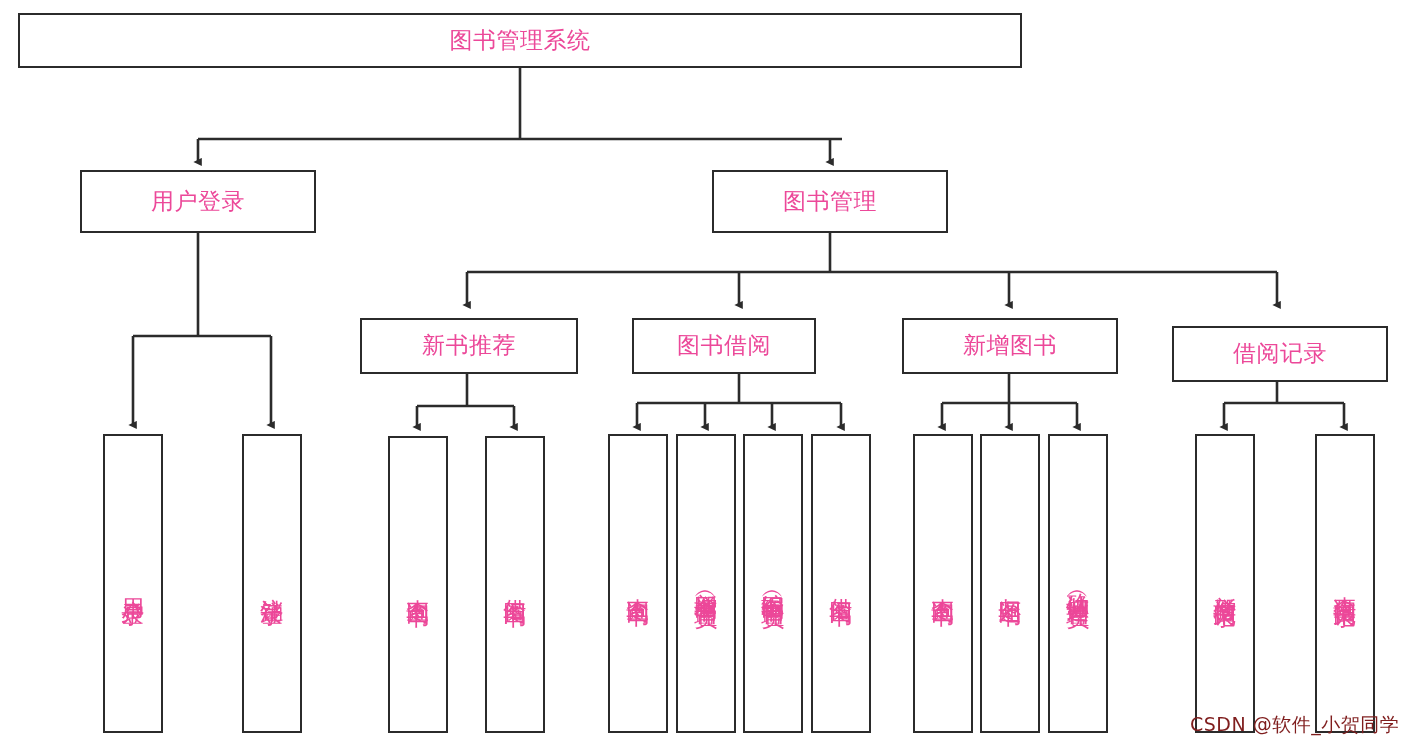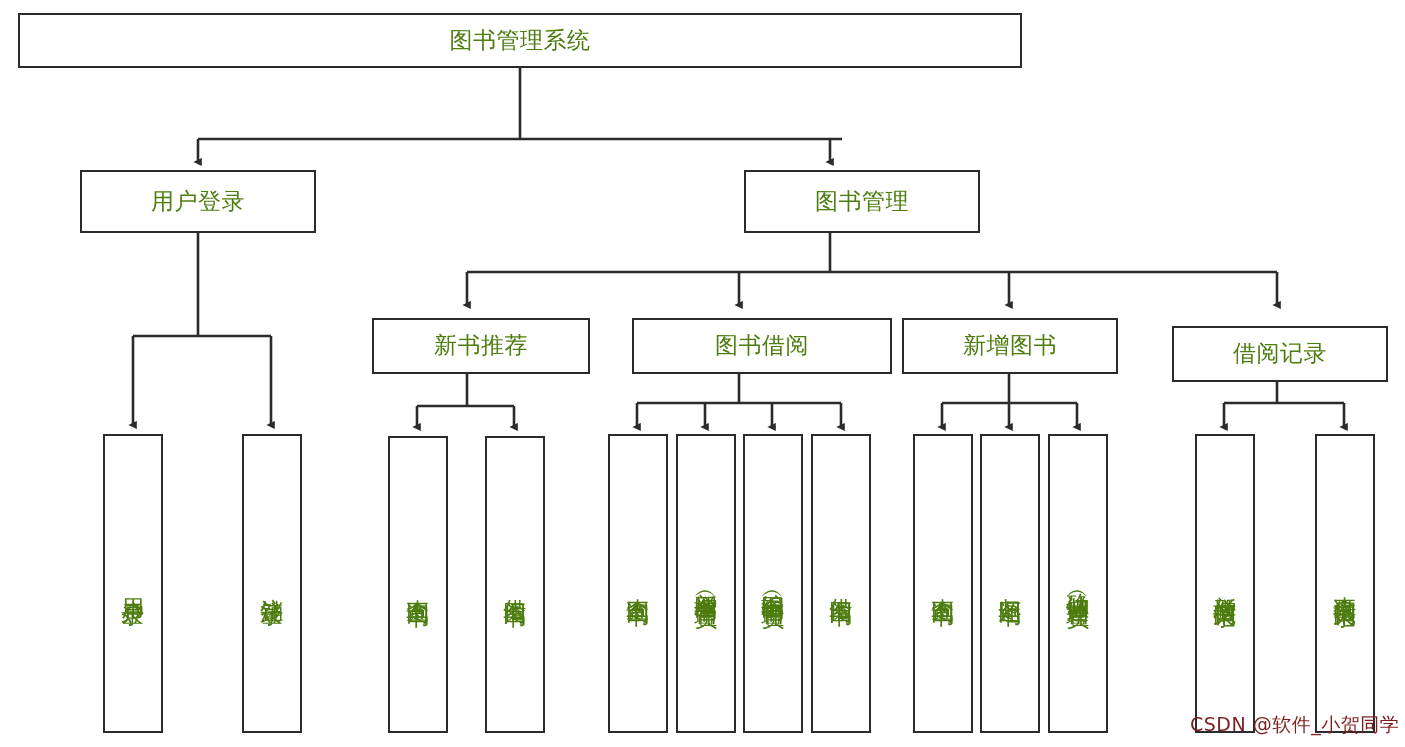--- a/index.html
+++ b/index.html
@@ -24,21 +24,21 @@
     top: 0;
     width: 1405px;
     height: 747px;
     pointer-events: none;
   }
   .node {
     position: absolute;
     box-sizing: border-box;
     border: 2.4px solid #2b2b2b;
     background: #ffffff;
-    color: #4d7c0f;
+    color: #ec4899;
     display: flex;
     align-items: center;
     justify-content: center;
     text-align: center;
   }
   .node-h {
     font-size: 23px;
     line-height: 1.2;
     letter-spacing: 0.5px;
   }
@@ -118,28 +118,28 @@
     </g>
   </svg>
 
   <div class="node node-h" style="left:18px; top:13px; width:1004px; height:55px;">
     <span>图书管理系统</span>
   </div>
 
   <div class="node node-h" style="left:80px; top:170px; width:236px; height:63px;">
     <span>用户登录</span>
   </div>
-  <div class="node node-h" style="left:712px; top:170px; width:236px; height:63px;margin-left:32px;">
+  <div class="node node-h" style="left:712px; top:170px; width:236px; height:63px;">
     <span>图书管理</span>
   </div>
 
-  <div class="node node-h" style="left:372px; top:318px; width:218px; height:56px;">
+  <div class="node node-h" style="left:360px; top:318px; width:218px; height:56px;">
     <span>新书推荐</span>
   </div>
-  <div class="node node-h" style="left:632px; top:318px; width:260px; height:56px;">
+  <div class="node node-h" style="left:632px; top:318px; width:184px; height:56px;">
     <span>图书借阅</span>
   </div>
   <div class="node node-h" style="left:902px; top:318px; width:216px; height:56px;">
     <span>新增图书</span>
   </div>
   <div class="node node-h" style="left:1172px; top:326px; width:216px; height:56px;">
     <span>借阅记录</span>
   </div>
 
   <div class="node node-v" style="left:103px; top:434px; width:60px; height:299px;">

